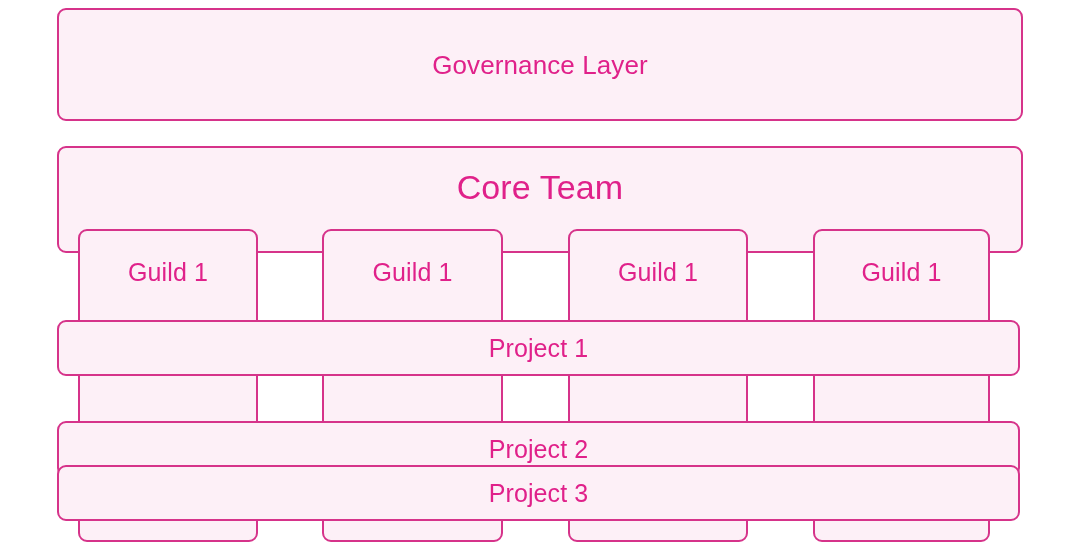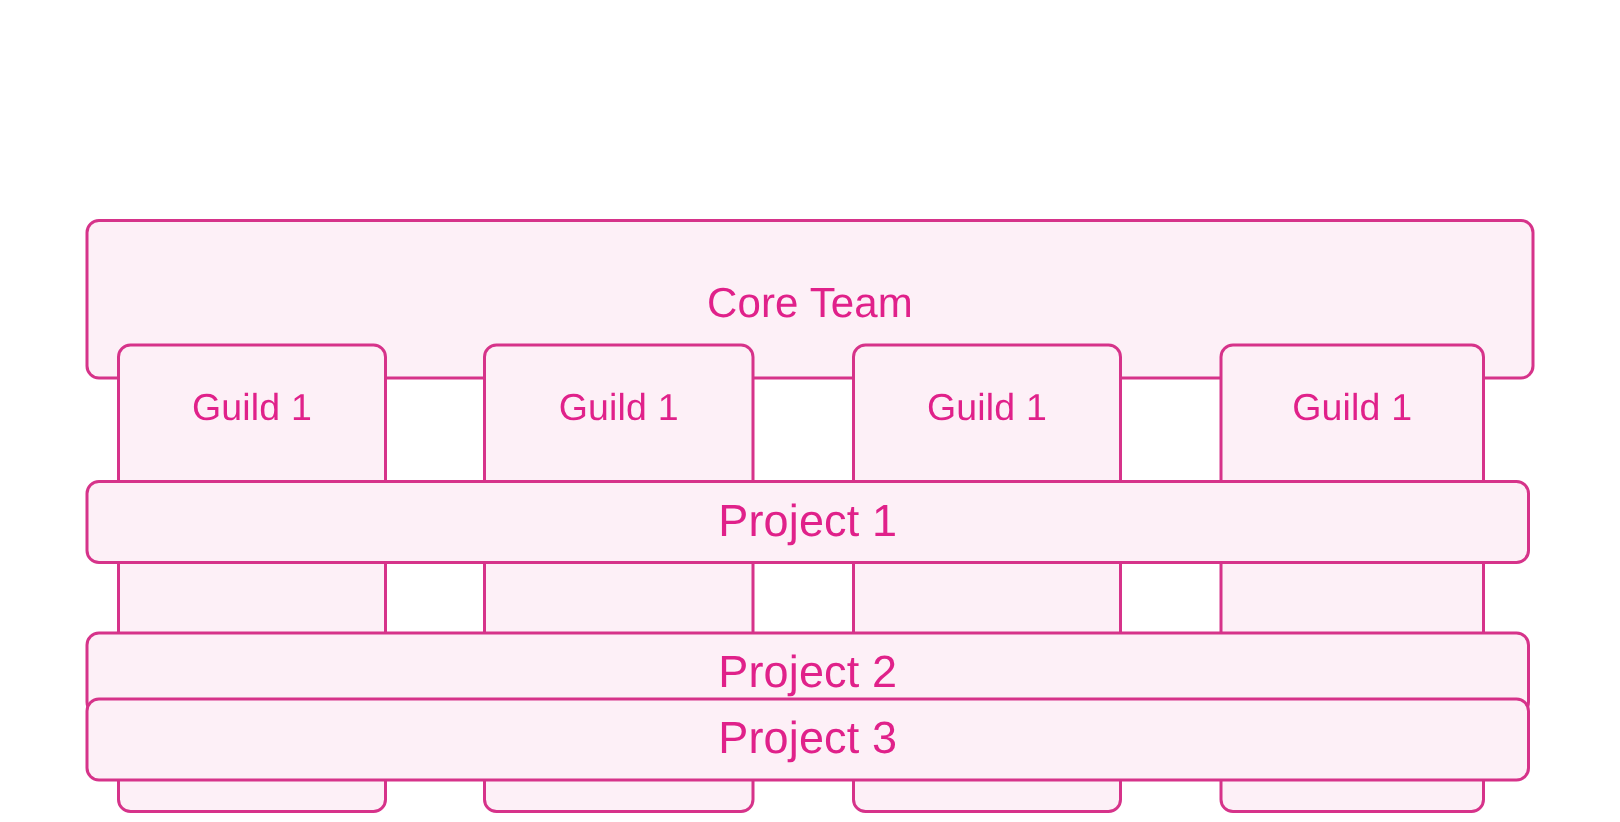--- a/index.html
+++ b/index.html
@@ -37,60 +37,63 @@
     height: 113px;
     font-size: 26px;
     z-index: 3;
   }
   
   .core-team {
     left: 57px;
     top: 146px;
     width: 966px;
     height: 107px;
-    font-size: 28px;
+    font-size: 34px;
     align-items: flex-start;
-    padding-top: 40px;
+    padding-top: 22px;
     z-index: 2;
   }
   
   .guild {
     top: 229px;
     height: 313px;
     font-size: 25px;
     align-items: flex-start;
     padding-top: 29px;
     z-index: 4;
   }
   .guild-1 { left: 78px;  width: 180px; }
   .guild-2 { left: 322px; width: 181px; }
   .guild-3 { left: 568px; width: 180px; }
   .guild-4 { left: 813px; width: 177px; }
   
   .project {
     left: 57px;
     width: 963px;
     height: 56px;
-    font-size: 30px;
+    font-size: 25px;
     z-index: 6;
   }
   .project-1 { top: 320px; }
   .project-2 { top: 392px; margin-top: 29px; }
   .project-3 { top: 465px; }
   .label {
     display: block;
     white-space: nowrap;
     line-height: 1;
   }
 </style>
 </head>
 <body>
 
 <div id="canvas">
 
+  <div class="node governance">
+    <span class="label">Governance Layer</span>
+  </div>
 
   <div class="node core-team">
     <span class="label">Core Team</span>
   </div>
 
   <div class="node guild guild-1">
     <span class="label">Guild 1</span>
   </div>
   <div class="node guild guild-2">
     <span class="label">Guild 1</span>

